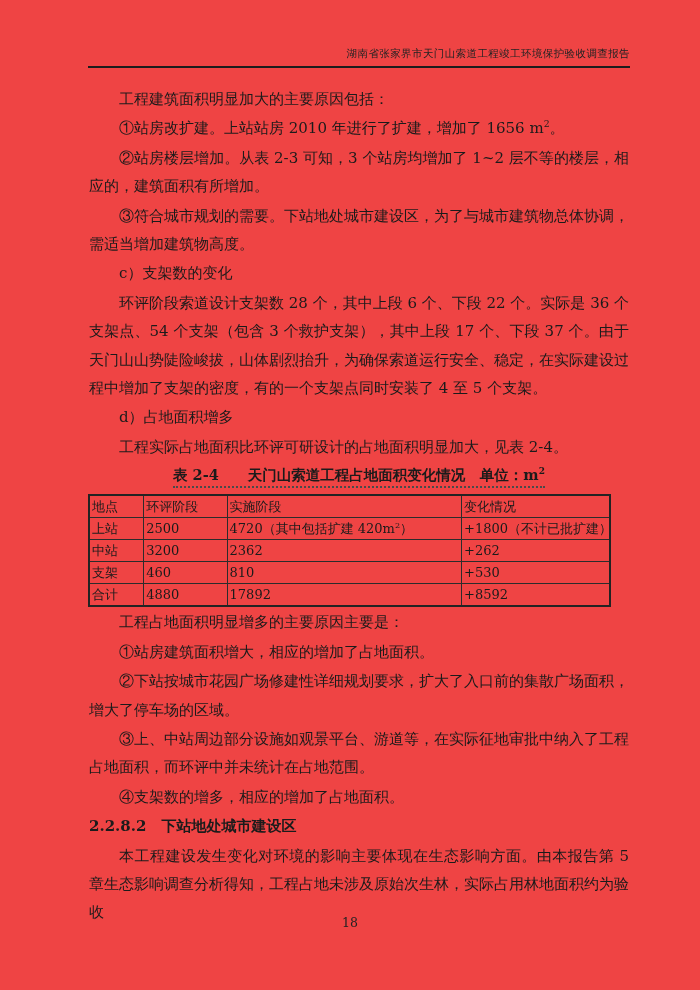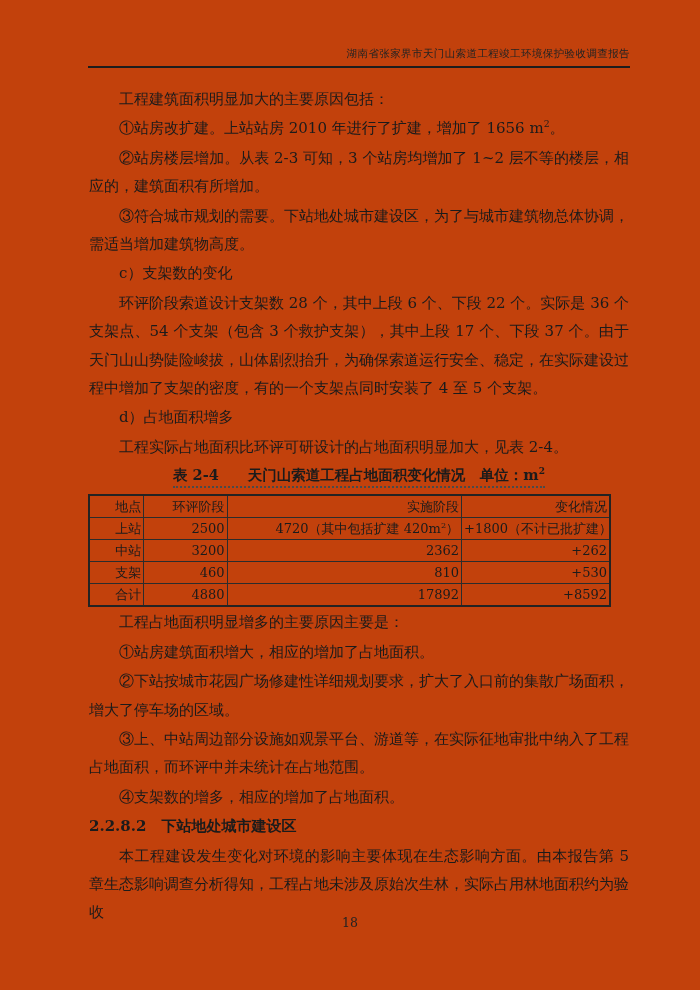--- a/index.html
+++ b/index.html
@@ -1,20 +1,20 @@
 <!DOCTYPE html>
 <html lang="zh"><head>
 <meta charset="utf-8">
 <style>
   html, body { margin: 0; padding: 0; background: #e8e8e8; }
   .page {
     position: relative;
     width: 700px; height: 990px;
     margin: 0 auto;
-    background: #c2410c;
+    background: #ef4444;
     color: #1b1b1b;
     font-family: "DejaVu Serif", "Liberation Serif", serif;
     overflow: hidden;
   }
   .header-title {
     position: absolute;
     top: 47px; left: 88px; right: 70px;
     text-align: right;
     font-size: 10.5px;
     letter-spacing: 0.4px;
@@ -64,21 +64,21 @@
     margin: 0 0 0 0;
   }
   table.data-table col.c1 { width: 10.5%; }
   table.data-table col.c2 { width: 16%; }
   table.data-table col.c3 { width: 45%; }
   table.data-table col.c4 { width: 28.5%; }
   table.data-table th, table.data-table td {
     border: 1px solid #2c2c2c;
     font-size: 13px;
     font-weight: normal;
-    text-align: right;
+    text-align: left;
     padding: 2px 2px;
     height: 17px;
     line-height: 16px;
     white-space: nowrap;
     overflow: hidden;
   }
   .footer {
     position: absolute;
     top: 915px; left: 0; right: 0;
     text-align: center;

